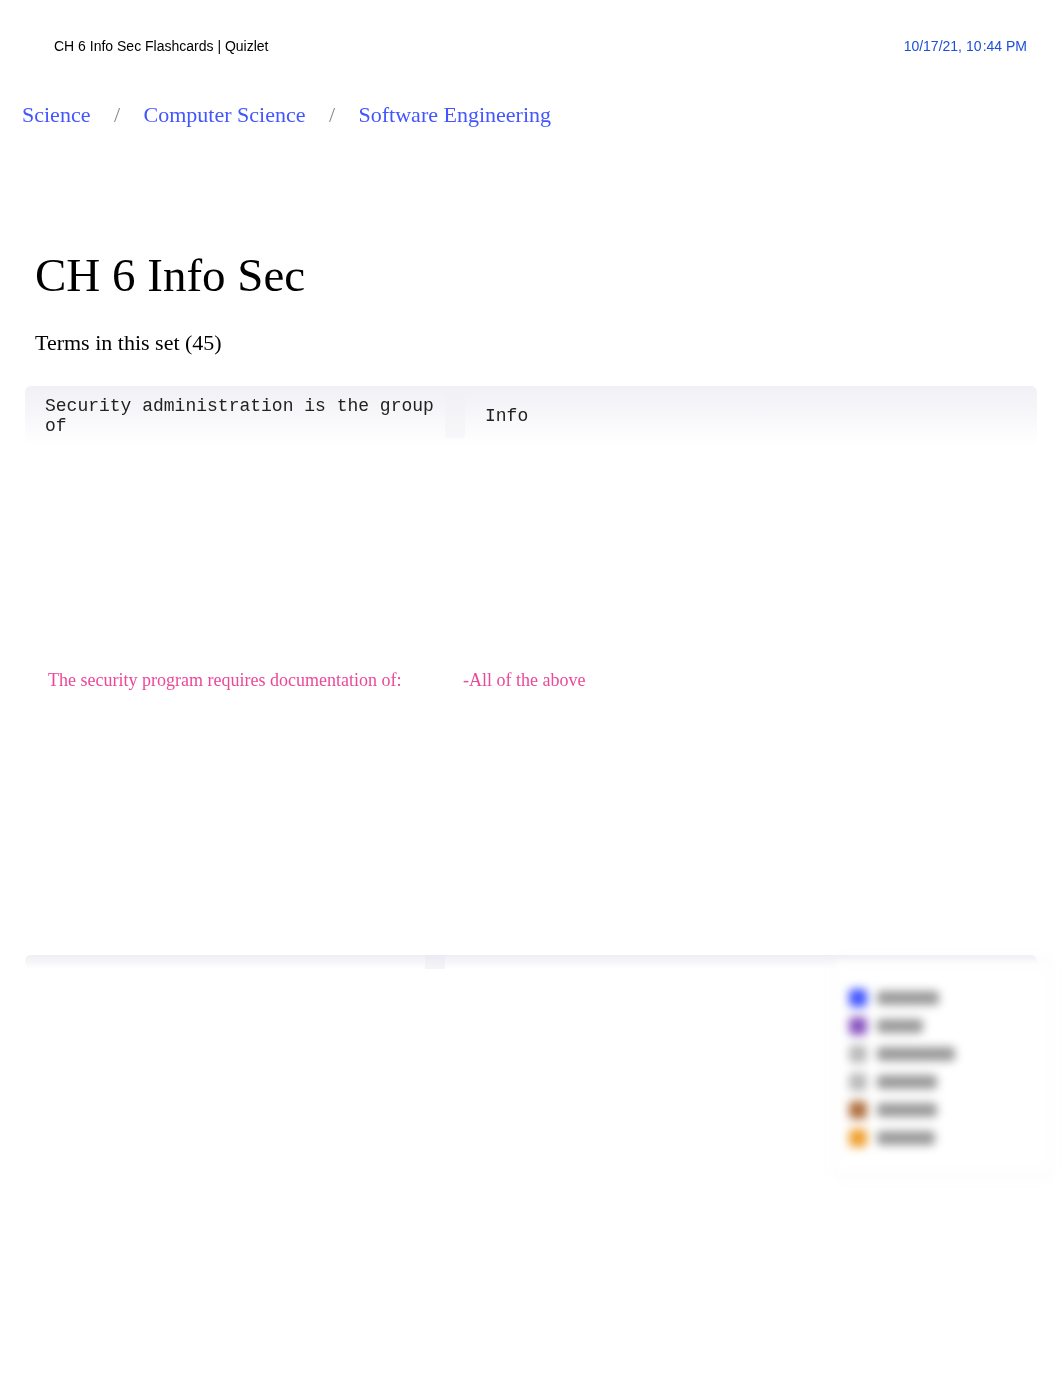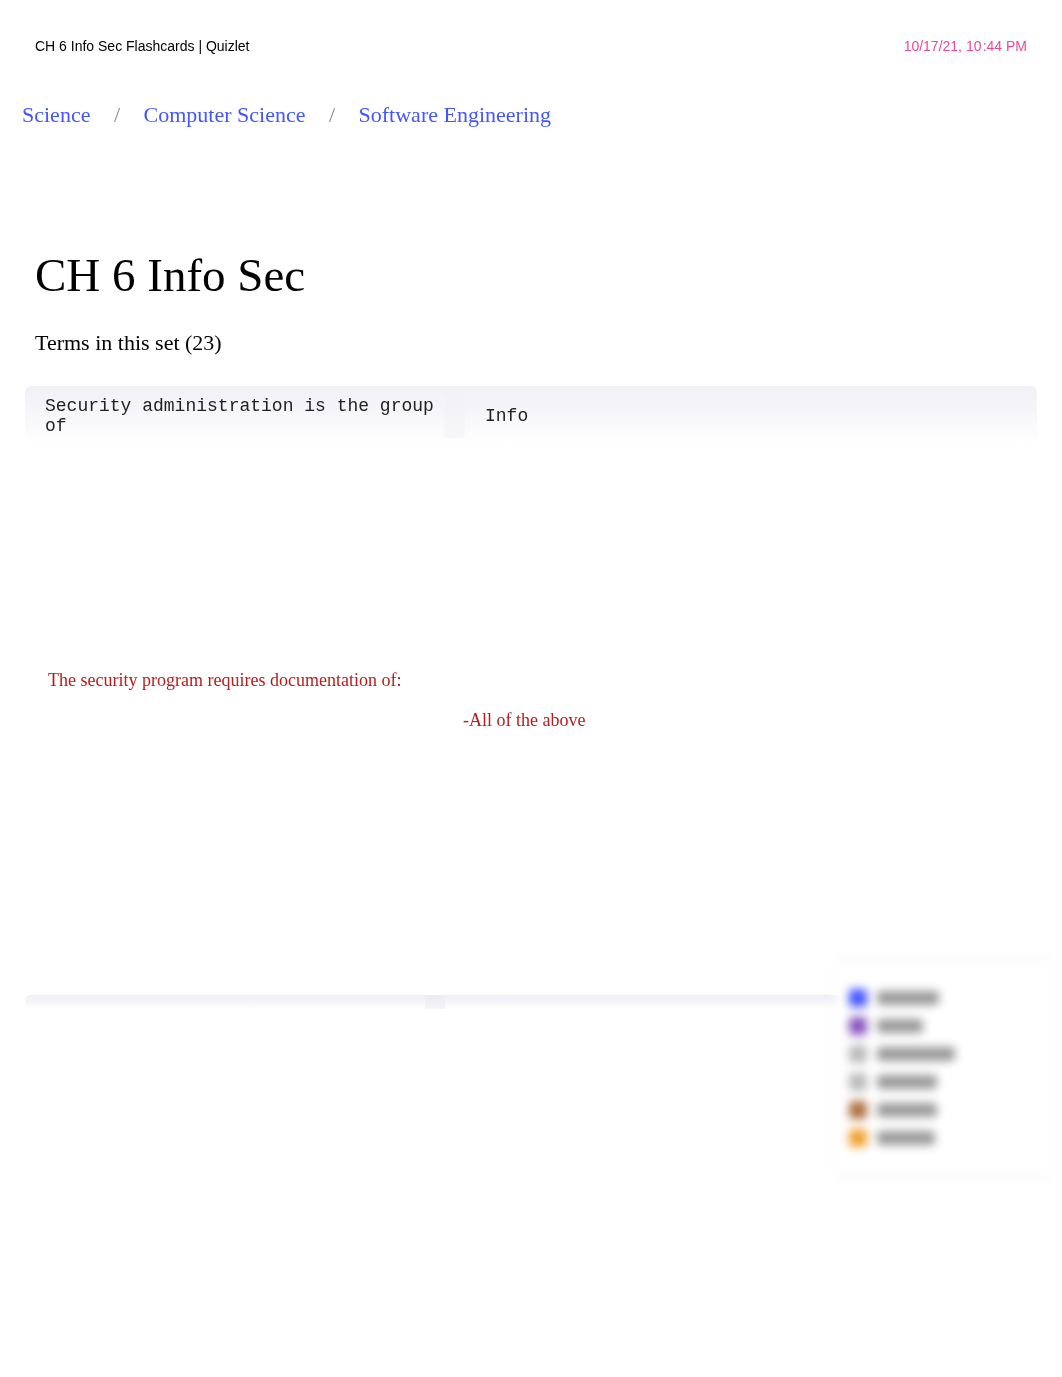--- a/index.html
+++ b/index.html
@@ -17,23 +17,24 @@
     }
     .header-bar {
       display: flex;
       justify-content: space-between;
       padding: 38px 35px 0 35px;
       font-size: 14px;
       font-family: Arial, Helvetica, sans-serif;
     }
     .header-left {
       color: #000;
+      margin-left: 19px;
     }
     .header-right {
-      color: #ec4899;
+      color: #1d4ed8;
     }
     .breadcrumb {
       padding: 48px 0 0 22px;
       font-size: 22px;
     }
     .breadcrumb a {
       color: #4255ff;
       text-decoration: none;
       margin-right: 18px;
     }
@@ -78,30 +79,29 @@
       border-radius: 2px;
     }
     .card-right {
       font-size: 18px;
       color: #222;
     }
     .plain-row {
       display: flex;
       margin: 220px 25px 0 48px;
       font-size: 18px;
-      color: #b91c1c;
+      color: #ec4899;
     }
     .plain-left {
       width: 415px;
       flex-shrink: 0;
       line-height: 1.6;
     }
     .plain-right {
       line-height: 1.6;
-      margin-top: 40px;
     }
     .fade-bar {
       margin: 260px 25px 0 25px;
       height: 14px;
       border-radius: 6px;
       background: linear-gradient(to bottom, rgba(230,230,240,0.7), rgba(255,255,255,0));
       position: relative;
     }
     .fade-bar::before {
       content: "";
@@ -157,21 +157,21 @@
 
 <div class="breadcrumb">
   <a href="#">Science</a>
   <span class="sep">/</span>
   <a href="#">Computer Science</a>
   <span class="sep">/</span>
   <a href="#">Software Engineering</a>
 </div>
 
 <h1 class="title">CH 6 Info Sec</h1>
-<div class="subtitle">Terms in this set (23)</div>
+<div class="subtitle">Terms in this set (45)</div>
 
 <div class="card-outer">
   <div class="card-row">
     <div class="card-left">Security administration is the group of</div>
     <div class="card-gap"></div>
     <div class="card-right">Info</div>
   </div>
 </div>
 
 <div class="plain-row">

